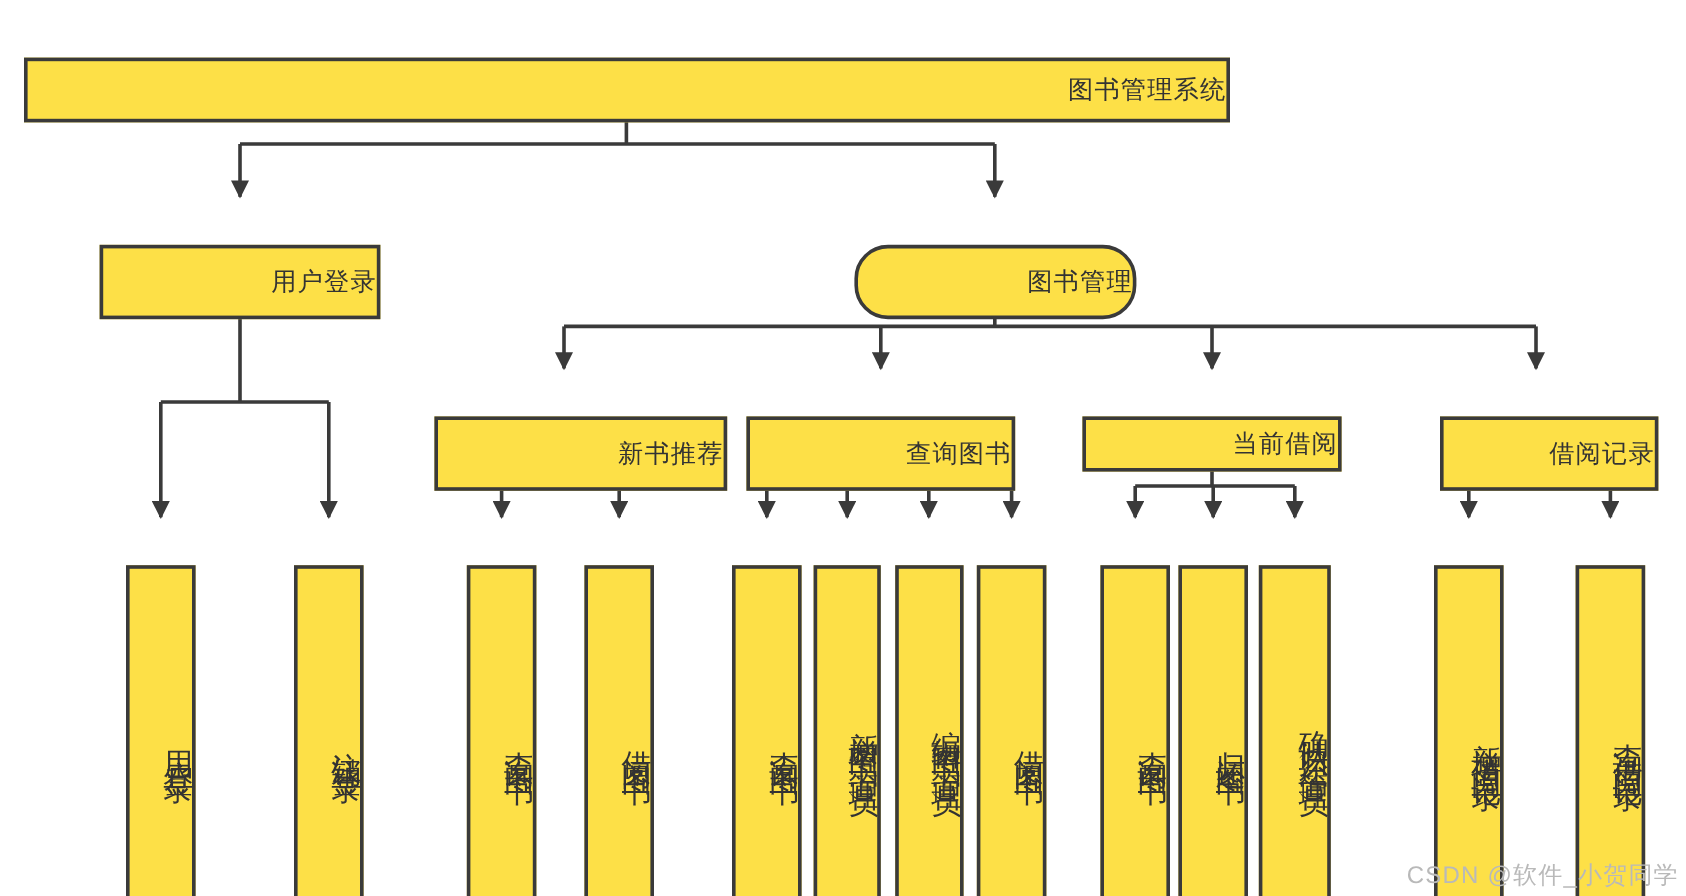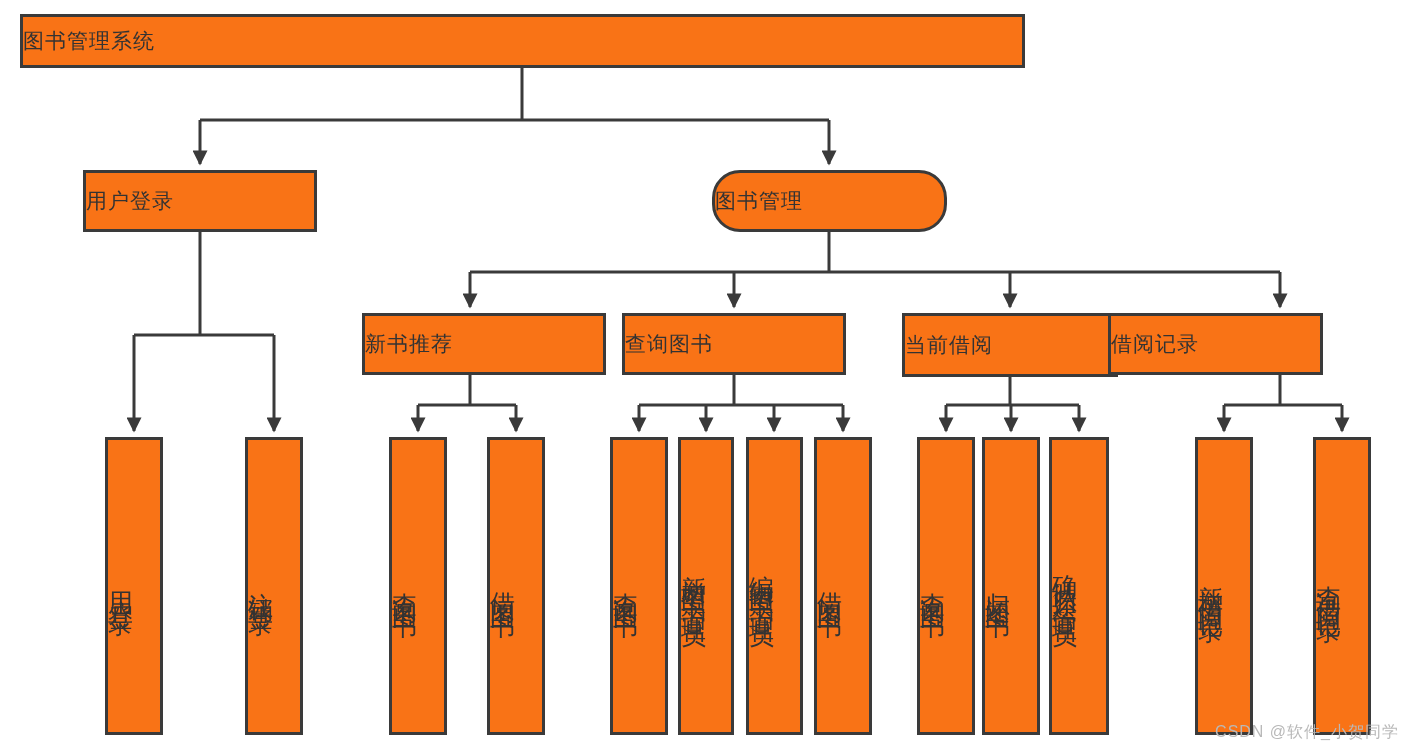--- a/index.html
+++ b/index.html
@@ -11,44 +11,45 @@
     font-family: "Liberation Sans", sans-serif;
     color: #333333;
     overflow: hidden;
   }
   .wires { position: absolute; left: 0; top: 0; z-index: 1; }
   .wire  { stroke: #3a3a3a; stroke-width: 3; fill: none; }
   .box {
     position: absolute;
     box-sizing: border-box;
     border: 3px solid #3a3a3a;
-    background: #f97316;
+    background: #fde047;
     display: flex;
     align-items: center;
-    justify-content: flex-start;
+    justify-content: flex-end;
     z-index: 2;
+    margin-top: 34px;
   }
   .box.h span {
     font-size: 21px;
     letter-spacing: 1px;
     white-space: nowrap;
   }
   .box.v span {
     writing-mode: vertical-rl;
     text-orientation: mixed;
     font-size: 25px;
     letter-spacing: 7px;
     line-height: 1;
   }
   .watermark {
     position: absolute;
     right: 6px;
     bottom: 4px;
     z-index: 5;
-    font-size: 16px;
+    font-size: 20px;
     color: #b9b9b9;
     letter-spacing: 1px;
     white-space: nowrap;
   }
 </style>
 </head>
 <body>
 
 <div class="stage">
 
@@ -103,24 +104,24 @@
   <div class="box h" style="left:712px; top:170px; width:235px; height:62px;border-radius:28px;">
     <span>图书管理</span>
   </div>
 
   <div class="box h" style="left:362px; top:313px; width:244px; height:62px;">
     <span>新书推荐</span>
   </div>
   <div class="box h" style="left:622px; top:313px; width:224px; height:62px;">
     <span>查询图书</span>
   </div>
-  <div class="box h" style="left:902px; top:313px; width:216px; height:64px;">
+  <div class="box h" style="left:902px; top:313px; width:216px; height:46px;">
     <span>当前借阅</span>
   </div>
-  <div class="box h" style="left:1108px; top:313px; width:215px; height:62px;">
+  <div class="box h" style="left:1200px; top:313px; width:182px; height:62px;">
     <span>借阅记录</span>
   </div>
 
   <div class="box v" style="left:105px; top:437px; width:58px; height:298px;">
     <span>用户登录</span>
   </div>
   <div class="box v" style="left:245px; top:437px; width:58px; height:298px;">
     <span>注销登录</span>
   </div>
 

